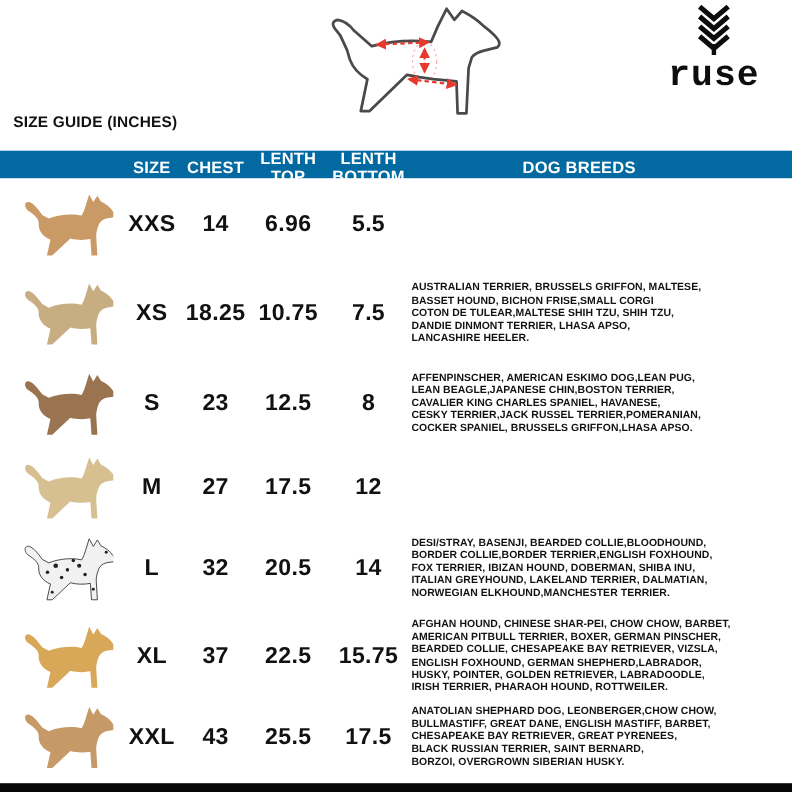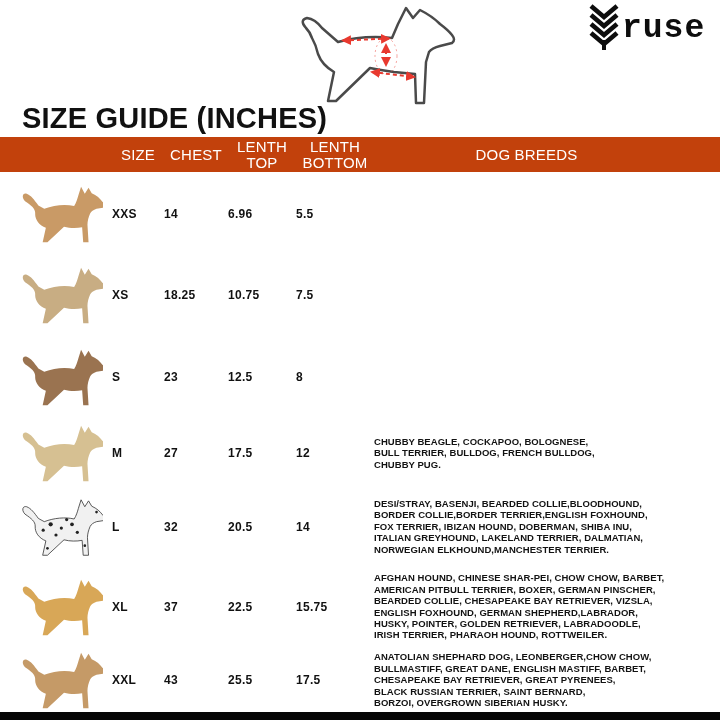--- a/index.html
+++ b/index.html
@@ -6,54 +6,54 @@
   body{
     width:720px;height:720px;background:#ffffff;overflow:hidden;
     font-family:"Liberation Sans",sans-serif;color:#111;
     -webkit-font-smoothing:antialiased;
   }
   .canvas{width:720px;height:720px;display:flex;flex-direction:column}
 
   
   .top{position:relative;height:137px;flex:none}
   .title{
-    position:absolute;left:22px;top:102px;
-    font-size:29px;font-weight:bold;letter-spacing:.2px;white-space:nowrap;
+    position:absolute;left:12px;top:102px;
+    font-size:14px;font-weight:bold;letter-spacing:.2px;white-space:nowrap;
   }
   .diagram{position:absolute;left:282px;top:2px}
   .brand{
     position:absolute;right:8px;top:4px;width:126px;
-    display:flex;flex-direction:row;align-items:center;
+    display:flex;flex-direction:column;align-items:center;
   }
   .brand-word{
     font-family:"Liberation Mono",monospace;font-weight:bold;
     font-size:33px;line-height:1;margin-top:2px;letter-spacing:1px;color:#0d0d0d;
   }
 
   
   .grid-cols{display:grid;grid-template-columns:112px 52px 64px 68px 78px 1fr;align-items:center}
   .thead{
-    height:35px;flex:none;background:#c2410c;color:#fff;font-weight:normal;
+    height:25px;flex:none;background:#0369a1;color:#fff;font-weight:bold;
   }
   .th{text-align:center;font-size:15px;line-height:15.5px;white-space:pre-line;letter-spacing:.2px}
   .th-breeds{padding-right:41px}
 
   .rows{flex:none;display:flex;flex-direction:column}
   .row{flex:none}
   .row:nth-of-type(1){height:83px}
   .row:nth-of-type(2){height:80px}
   .row:nth-of-type(3){height:83px}
   .row:nth-of-type(4){height:70px}
   .row:nth-of-type(5){height:77px}
   .row:nth-of-type(6){height:83px}
   .row:nth-of-type(7){height:64px}
 
   .c-img{display:flex;justify-content:center;align-items:center;height:100%}
   .dogpic{width:94px;height:64px}
-  .c-size,.c-num{text-align:left;font-size:12px;font-weight:bold;letter-spacing:.3px}
+  .c-size,.c-num{text-align:center;font-size:21px;font-weight:bold;letter-spacing:.3px}
   .c-breeds{
     font-size:9.5px;font-weight:bold;line-height:11.4px;
     white-space:pre-line;letter-spacing:.05px;padding-right:4px;color:#121212;
   }
   .bottom-bar{height:8px;background:#060606;flex:none;margin-top:auto}
 </style>
 </head>
 <body>
 
 <svg width="0" height="0" style="position:absolute" aria-hidden="true">
@@ -154,20 +154,25 @@
               <circle cx="134" cy="95" r="2.5"></circle>
               <circle cx="64" cy="100" r="2.5"></circle>
               <circle cx="156" cy="32" r="2.5"></circle>
             </g>
           </svg>
         </div>
       <div class="c-size">XS</div>
       <div class="c-num">18.25</div>
       <div class="c-num">10.75</div>
       <div class="c-num">7.5</div>
+      <div class="c-breeds">AUSTRALIAN TERRIER, BRUSSELS GRIFFON, MALTESE,
+BASSET HOUND, BICHON FRISE,SMALL CORGI
+COTON DE TULEAR,MALTESE SHIH TZU, SHIH TZU,
+DANDIE DINMONT TERRIER, LHASA APSO,
+LANCASHIRE HEELER.</div>
     </div>
 
     <div class="row grid-cols">
       <div class="c-img">
           <svg class="dogpic" viewBox="0 0 160 120" style="color: rgb(154, 115, 80);">
             <use href="#dog-sil" fill="currentColor"></use>
             <g style="display:none" fill="#222">
               <circle cx="70" cy="55" r="4"></circle>
               <circle cx="90" cy="62" r="3"></circle>
               <circle cx="110" cy="55" r="3.5"></circle>
@@ -178,20 +183,25 @@
               <circle cx="134" cy="95" r="2.5"></circle>
               <circle cx="64" cy="100" r="2.5"></circle>
               <circle cx="156" cy="32" r="2.5"></circle>
             </g>
           </svg>
         </div>
       <div class="c-size">S</div>
       <div class="c-num">23</div>
       <div class="c-num">12.5</div>
       <div class="c-num">8</div>
+      <div class="c-breeds">AFFENPINSCHER, AMERICAN ESKIMO DOG,LEAN PUG,
+LEAN BEAGLE,JAPANESE CHIN,BOSTON TERRIER,
+CAVALIER KING CHARLES SPANIEL, HAVANESE,
+CESKY TERRIER,JACK RUSSEL TERRIER,POMERANIAN,
+COCKER SPANIEL, BRUSSELS GRIFFON,LHASA APSO.</div>
     </div>
 
     <div class="row grid-cols">
       <div class="c-img">
           <svg class="dogpic" viewBox="0 0 160 120" style="color: rgb(214, 192, 146);">
             <use href="#dog-sil" fill="currentColor"></use>
             <g style="display:none" fill="#222">
               <circle cx="70" cy="55" r="4"></circle>
               <circle cx="90" cy="62" r="3"></circle>
               <circle cx="110" cy="55" r="3.5"></circle>
@@ -202,23 +212,20 @@
               <circle cx="134" cy="95" r="2.5"></circle>
               <circle cx="64" cy="100" r="2.5"></circle>
               <circle cx="156" cy="32" r="2.5"></circle>
             </g>
           </svg>
         </div>
       <div class="c-size">M</div>
       <div class="c-num">27</div>
       <div class="c-num">17.5</div>
       <div class="c-num">12</div>
-      <div class="c-breeds">CHUBBY BEAGLE, COCKAPOO, BOLOGNESE,
-BULL TERRIER, BULLDOG, FRENCH BULLDOG,
-CHUBBY PUG.</div>
     </div>
 
     <div class="row grid-cols">
       <div class="c-img">
           <svg class="dogpic" viewBox="0 0 160 120" style="color: rgb(241, 241, 241);">
             <use href="#dog-sil" fill="currentColor" stroke="#333" stroke-width="1.5"></use>
             <g style="" fill="#222">
               <circle cx="70" cy="55" r="4"></circle>
               <circle cx="90" cy="62" r="3"></circle>
               <circle cx="110" cy="55" r="3.5"></circle>

